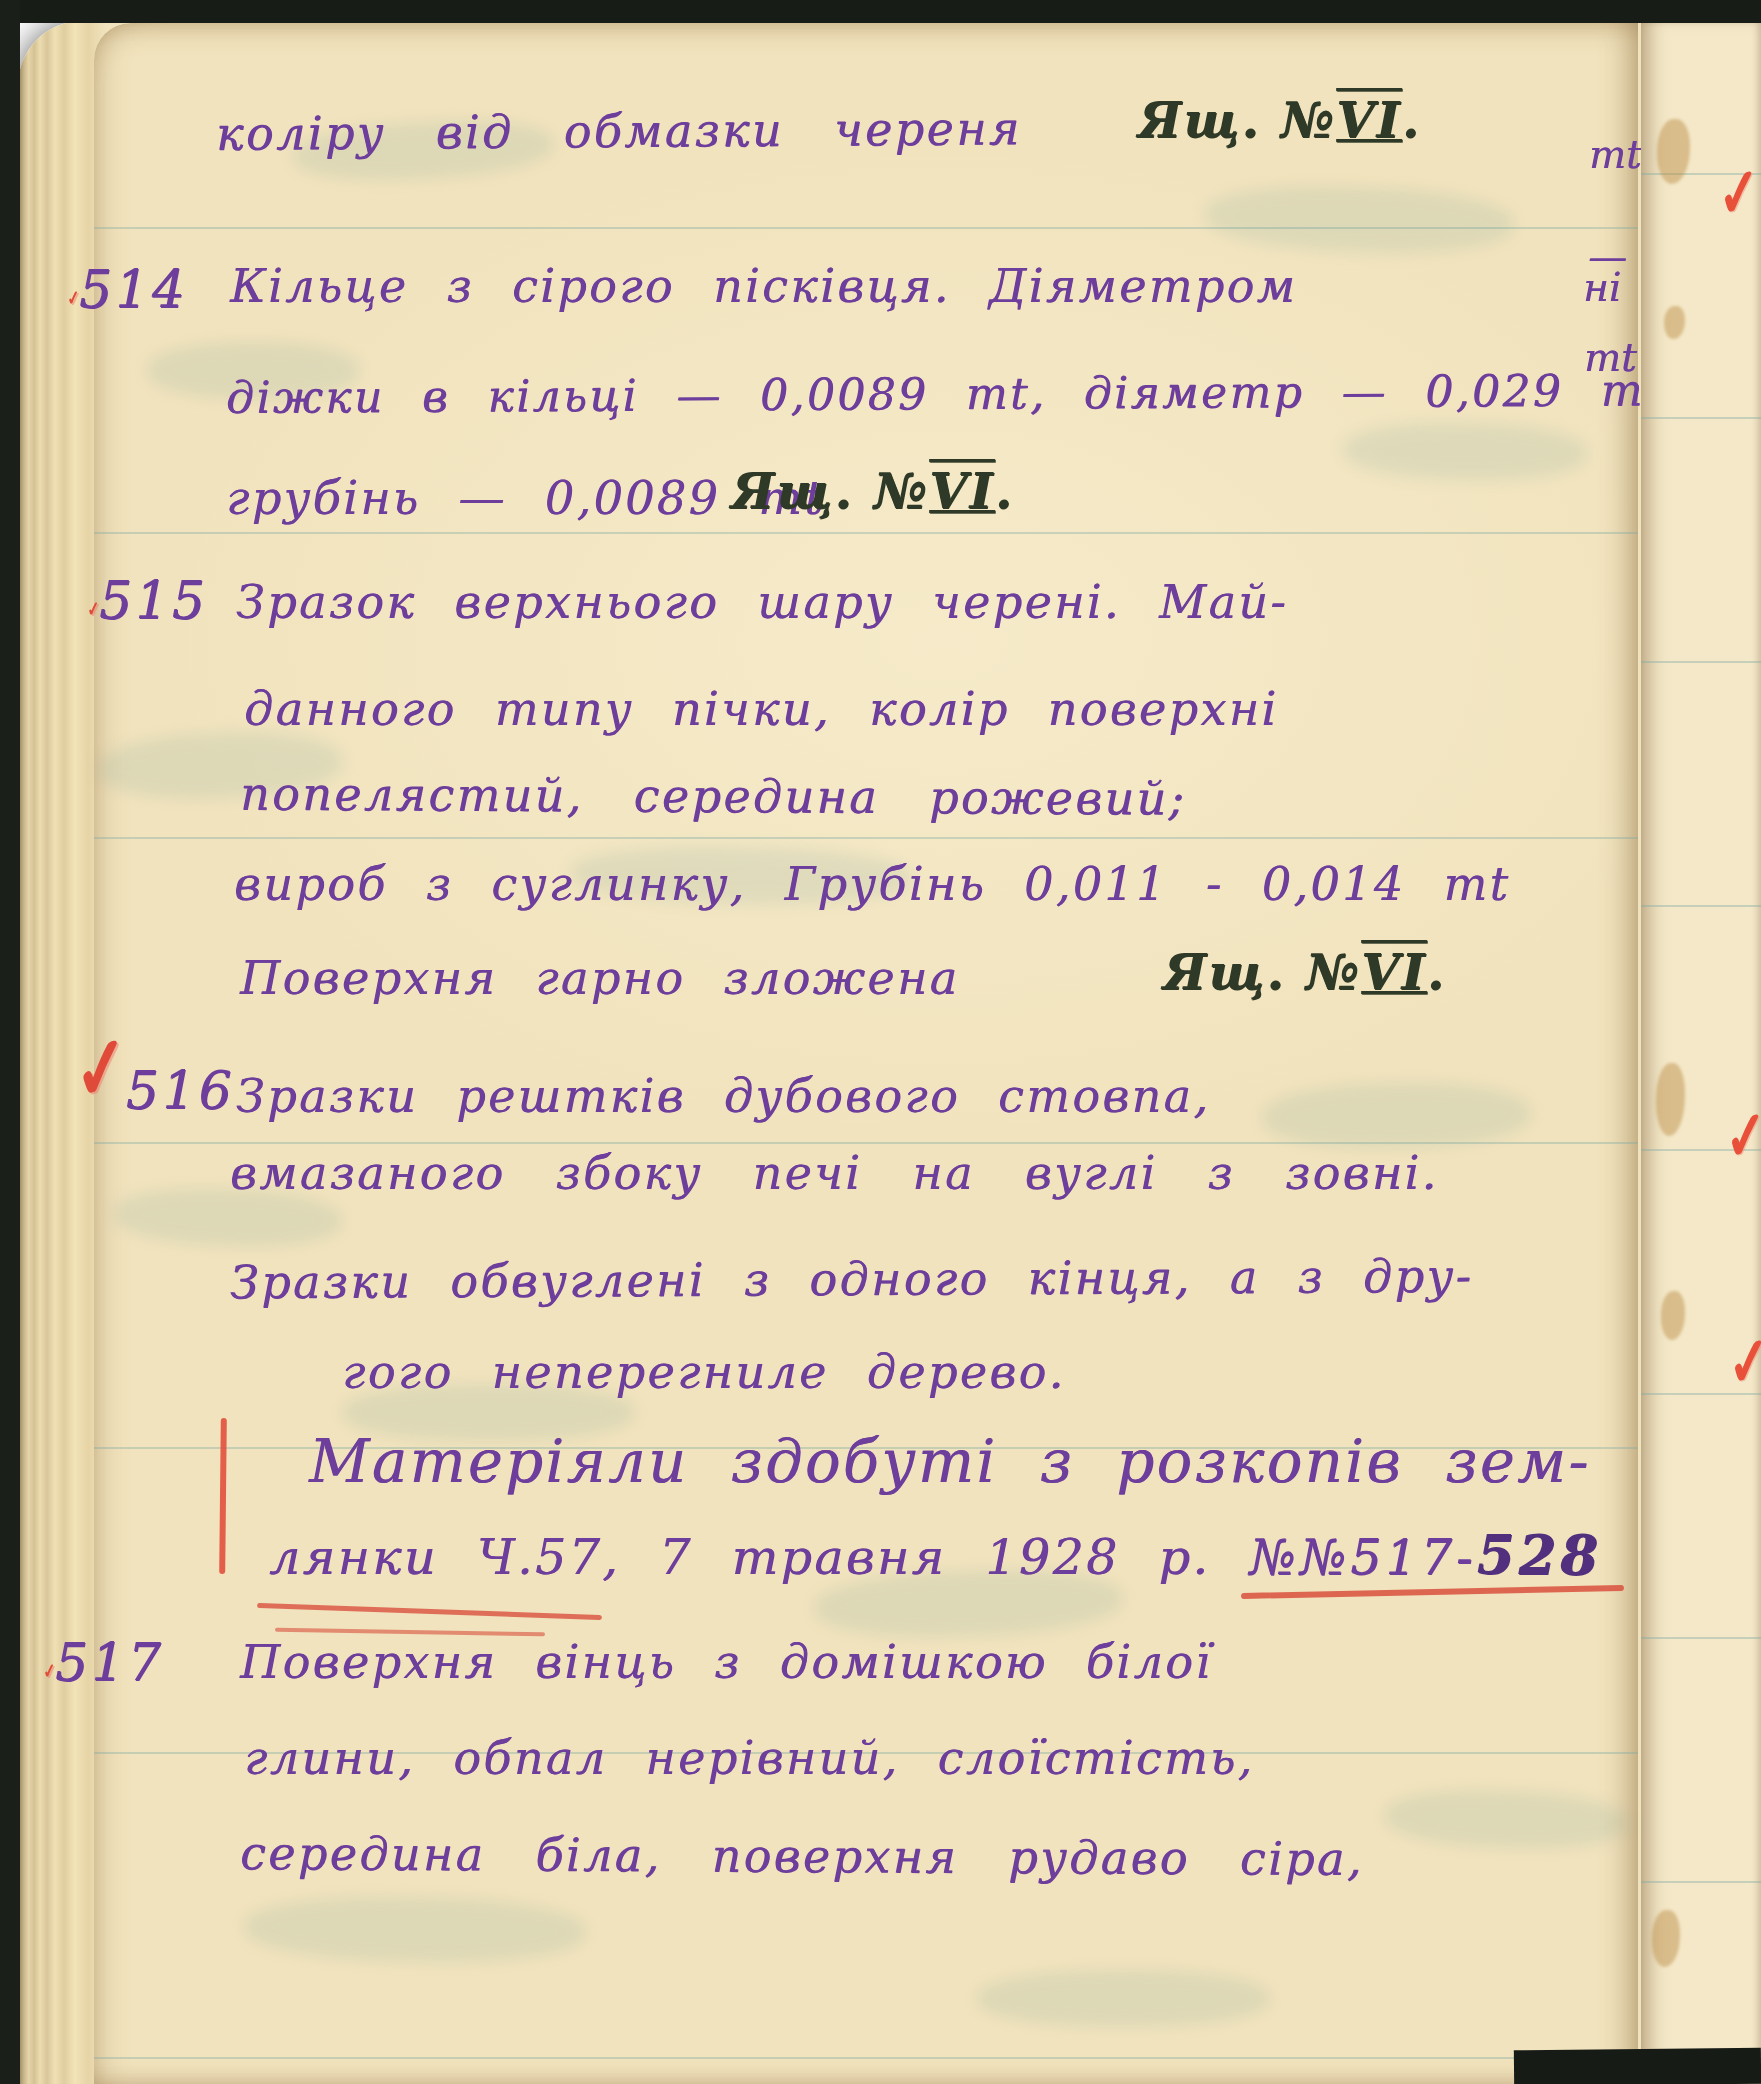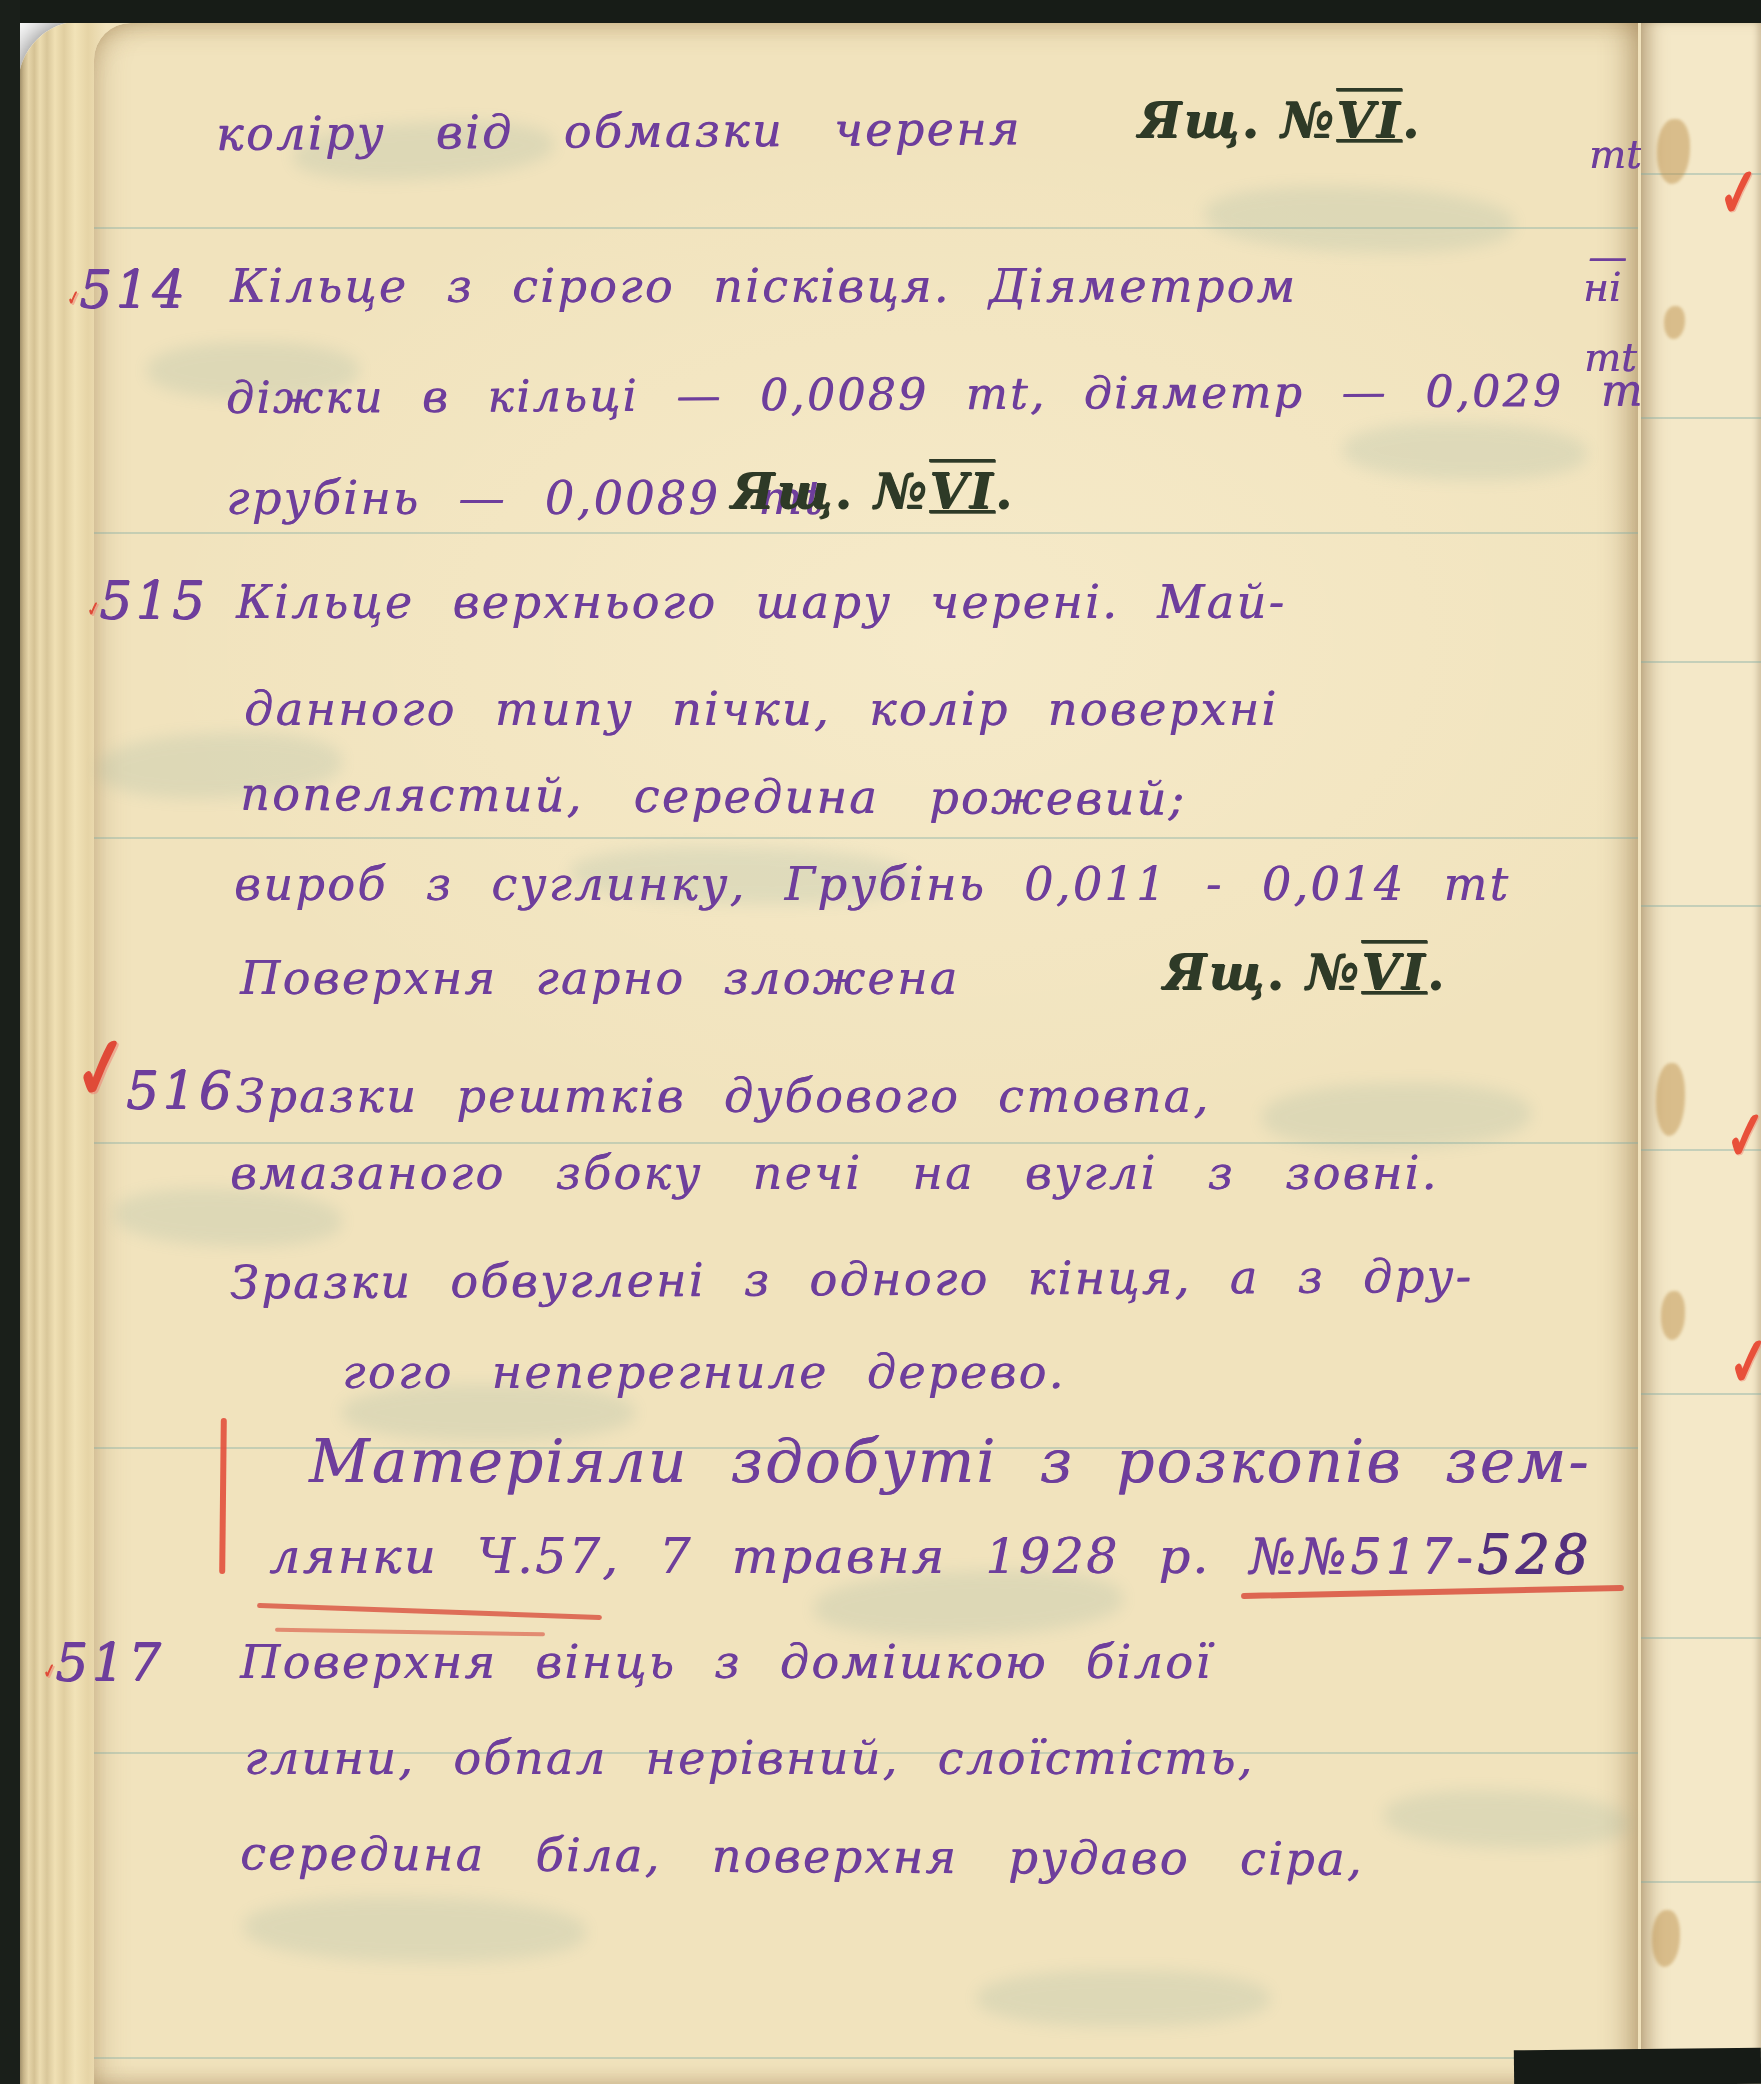--- a/index.html
+++ b/index.html
@@ -40,21 +40,21 @@
         rgba(126,170,163,.4) 121px, rgba(126,170,163,.4) 123px,
         rgba(0,0,0,0) 123px, rgba(0,0,0,0) 244px);
      background-position:0 31px;}
   .stain{position:absolute;background:#b98a42;opacity:.45;filter:blur(1.6px);border-radius:50% 40% 55% 45%;}
   
   .row{position:absolute;white-space:nowrap;color:#6e3e9c;font-style:italic;
        font-size:46px;letter-spacing:2.4px;word-spacing:21px;
        text-shadow:0.6px 0.4px 0 currentColor;}
   .row.wide{word-spacing:33px;}
   .row.small{font-size:44px;}
-  .bold-num{font-weight:normal;color:#53307e;font-size:54px;letter-spacing:4.1px;
+  .bold-num{font-weight:bold;color:#53307e;font-size:54px;letter-spacing:4.1px;
        text-shadow:1.1px 0.8px 0 currentColor;}
   .nn{letter-spacing:4.1px;text-shadow:0.8px 0.6px 0 currentColor;margin-top:47px;}
   .entry{position:absolute;white-space:nowrap;}
   .entry .num{color:#6e3e9c;font-style:italic;font-size:52px;letter-spacing:3.3px;
        text-shadow:0.8px 0.6px 0 currentColor;}
   .check{display:inline-block;color:#e04a38;font-weight:bold;font-style:normal;
        transform:scaleY(1.5) scaleX(1.15) rotate(-6deg);transform-origin:bottom left;
        text-shadow:1.6px 1.2px 0 rgba(238,132,116,.55);}
   .boxref{position:absolute;color:#2e3a27;font-weight:bold;font-style:italic;font-size:49px;
        letter-spacing:2.4px;white-space:nowrap;text-shadow:0.8px 0.7px 0 currentColor;}
@@ -95,21 +95,21 @@
   <div class="row wide" style="left:216px;top:104px;transform:rotate(-0.4deg);"><span>коліру від обмазки череня</span></div>
   <div class="boxref" style="left:1138px;top:91px;"><span>Ящ. №</span><span class="ovl">VI</span><span>.</span></div>
 
   <div class="entry" style="left:68px;top:259px;"><span class="check">✓</span><span class="num">514</span></div>
   <div class="row" style="left:230px;top:259px;"><span>Кільце з сірого пісківця. Діяметром</span></div>
   <div class="row small" style="left:226px;top:368px;transform:rotate(-0.3deg);"><span>діжки в кільці — 0,0089 mt, діяметр — 0,029 mt</span></div>
   <div class="row" style="left:226px;top:471px;"><span>грубінь — 0,0089 mt</span></div>
   <div class="boxref" style="left:731px;top:462px;"><span>Ящ. №</span><span class="ovl">VI</span><span>.</span></div>
 
   <div class="entry" style="left:88px;top:570px;"><span class="check">✓</span><span class="num">515</span></div>
-  <div class="row" style="left:236px;top:575px;"><span>Кільце верхнього шару черені. Май-</span></div>
+  <div class="row" style="left:236px;top:575px;"><span>Зразок верхнього шару черені. Май-</span></div>
   <div class="row" style="left:244px;top:682px;"><span>данного типу пічки, колір поверхні</span></div>
   <div class="row wide" style="left:240px;top:769px;transform:rotate(0.3deg);"><span>попелястий, середина рожевий;</span></div>
   <div class="row" style="left:234px;top:857px;"><span>вироб з суглинку, Грубінь 0,011 - 0,014 mt</span></div>
   <div class="row" style="left:240px;top:951px;"><span>Поверхня гарно зложена</span></div>
   <div class="boxref" style="left:1163px;top:943px;"><span>Ящ. №</span><span class="ovl">VI</span><span>.</span></div>
 
   <div class="entry" style="left:78px;top:1054px;"><span class="check" style="font-size:57px;">✓</span><span class="num">516</span></div>
   <div class="row" style="left:236px;top:1069px;"><span>Зразки рештків дубового стовпа,</span></div>
   <div class="row wide" style="left:230px;top:1146px;"><span>вмазаного збоку печі на вуглі з зовні.</span></div>
   <div class="row" style="left:230px;top:1252px;transform:rotate(-0.3deg);"><span>Зразки обвуглені з одного кінця, а з дру-</span></div>

